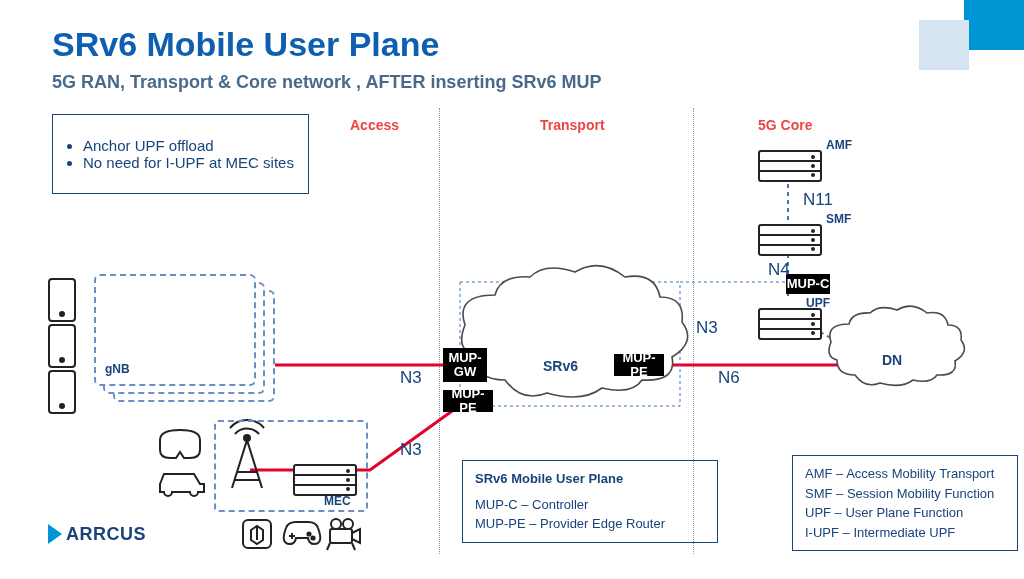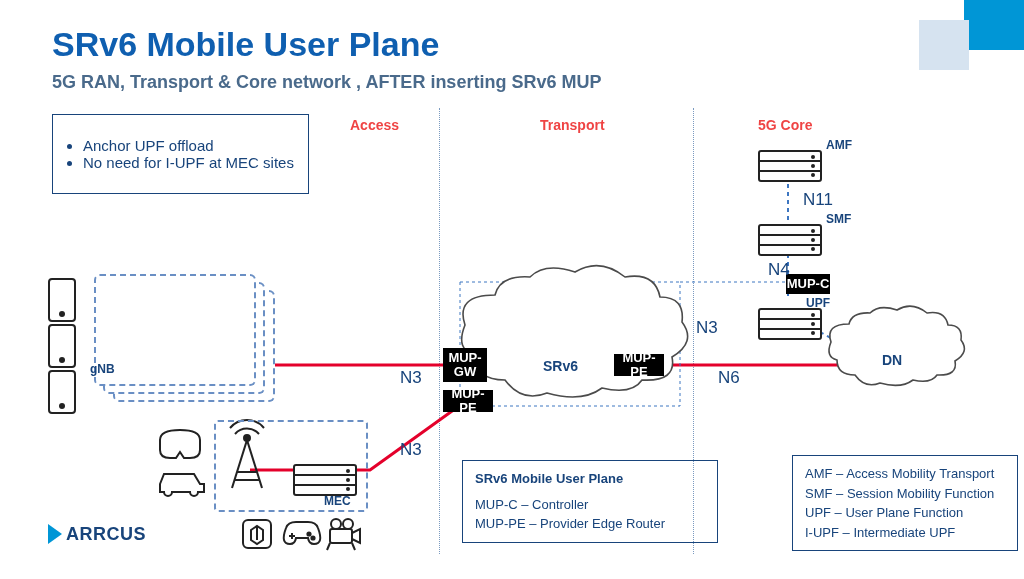--- a/index.html
+++ b/index.html
@@ -162,21 +162,21 @@
   </g>
 </svg>
 
 <div class="phone" style="left:48px;top:278px"></div>
 <div class="phone" style="left:48px;top:324px"></div>
 <div class="phone" style="left:48px;top:370px"></div>
 
 <div class="ueBox" style="left:113px;top:290px;width:158px;height:108px;background:#fff"></div>
 <div class="ueBox" style="left:103px;top:282px;width:158px;height:108px;background:#fff"></div>
 <div class="ueBox" style="left:94px;top:274px;width:158px;height:108px;background:#fff;z-index:2"></div>
-<div class="nf-label" style="left:90px;top:362px;z-index:3">gNB</div>
+<div class="nf-label" style="left:105px;top:362px;z-index:3">gNB</div>
 
 <div class="mecbox" style="left:214px;top:420px;width:150px;height:88px"></div>
 
 <div class="server" style="left:293px;top:464px">
       <span class="dot"></span>
     </div>
 <div class="nf-label" style="left:324px;top:494px">MEC</div>
 
 <div class="mup" style="left:443px;top:348px;width:44px;height:34px">MUP-GW</div>
 <div class="mup" style="left:443px;top:390px;width:50px;height:22px">MUP-PE</div>

